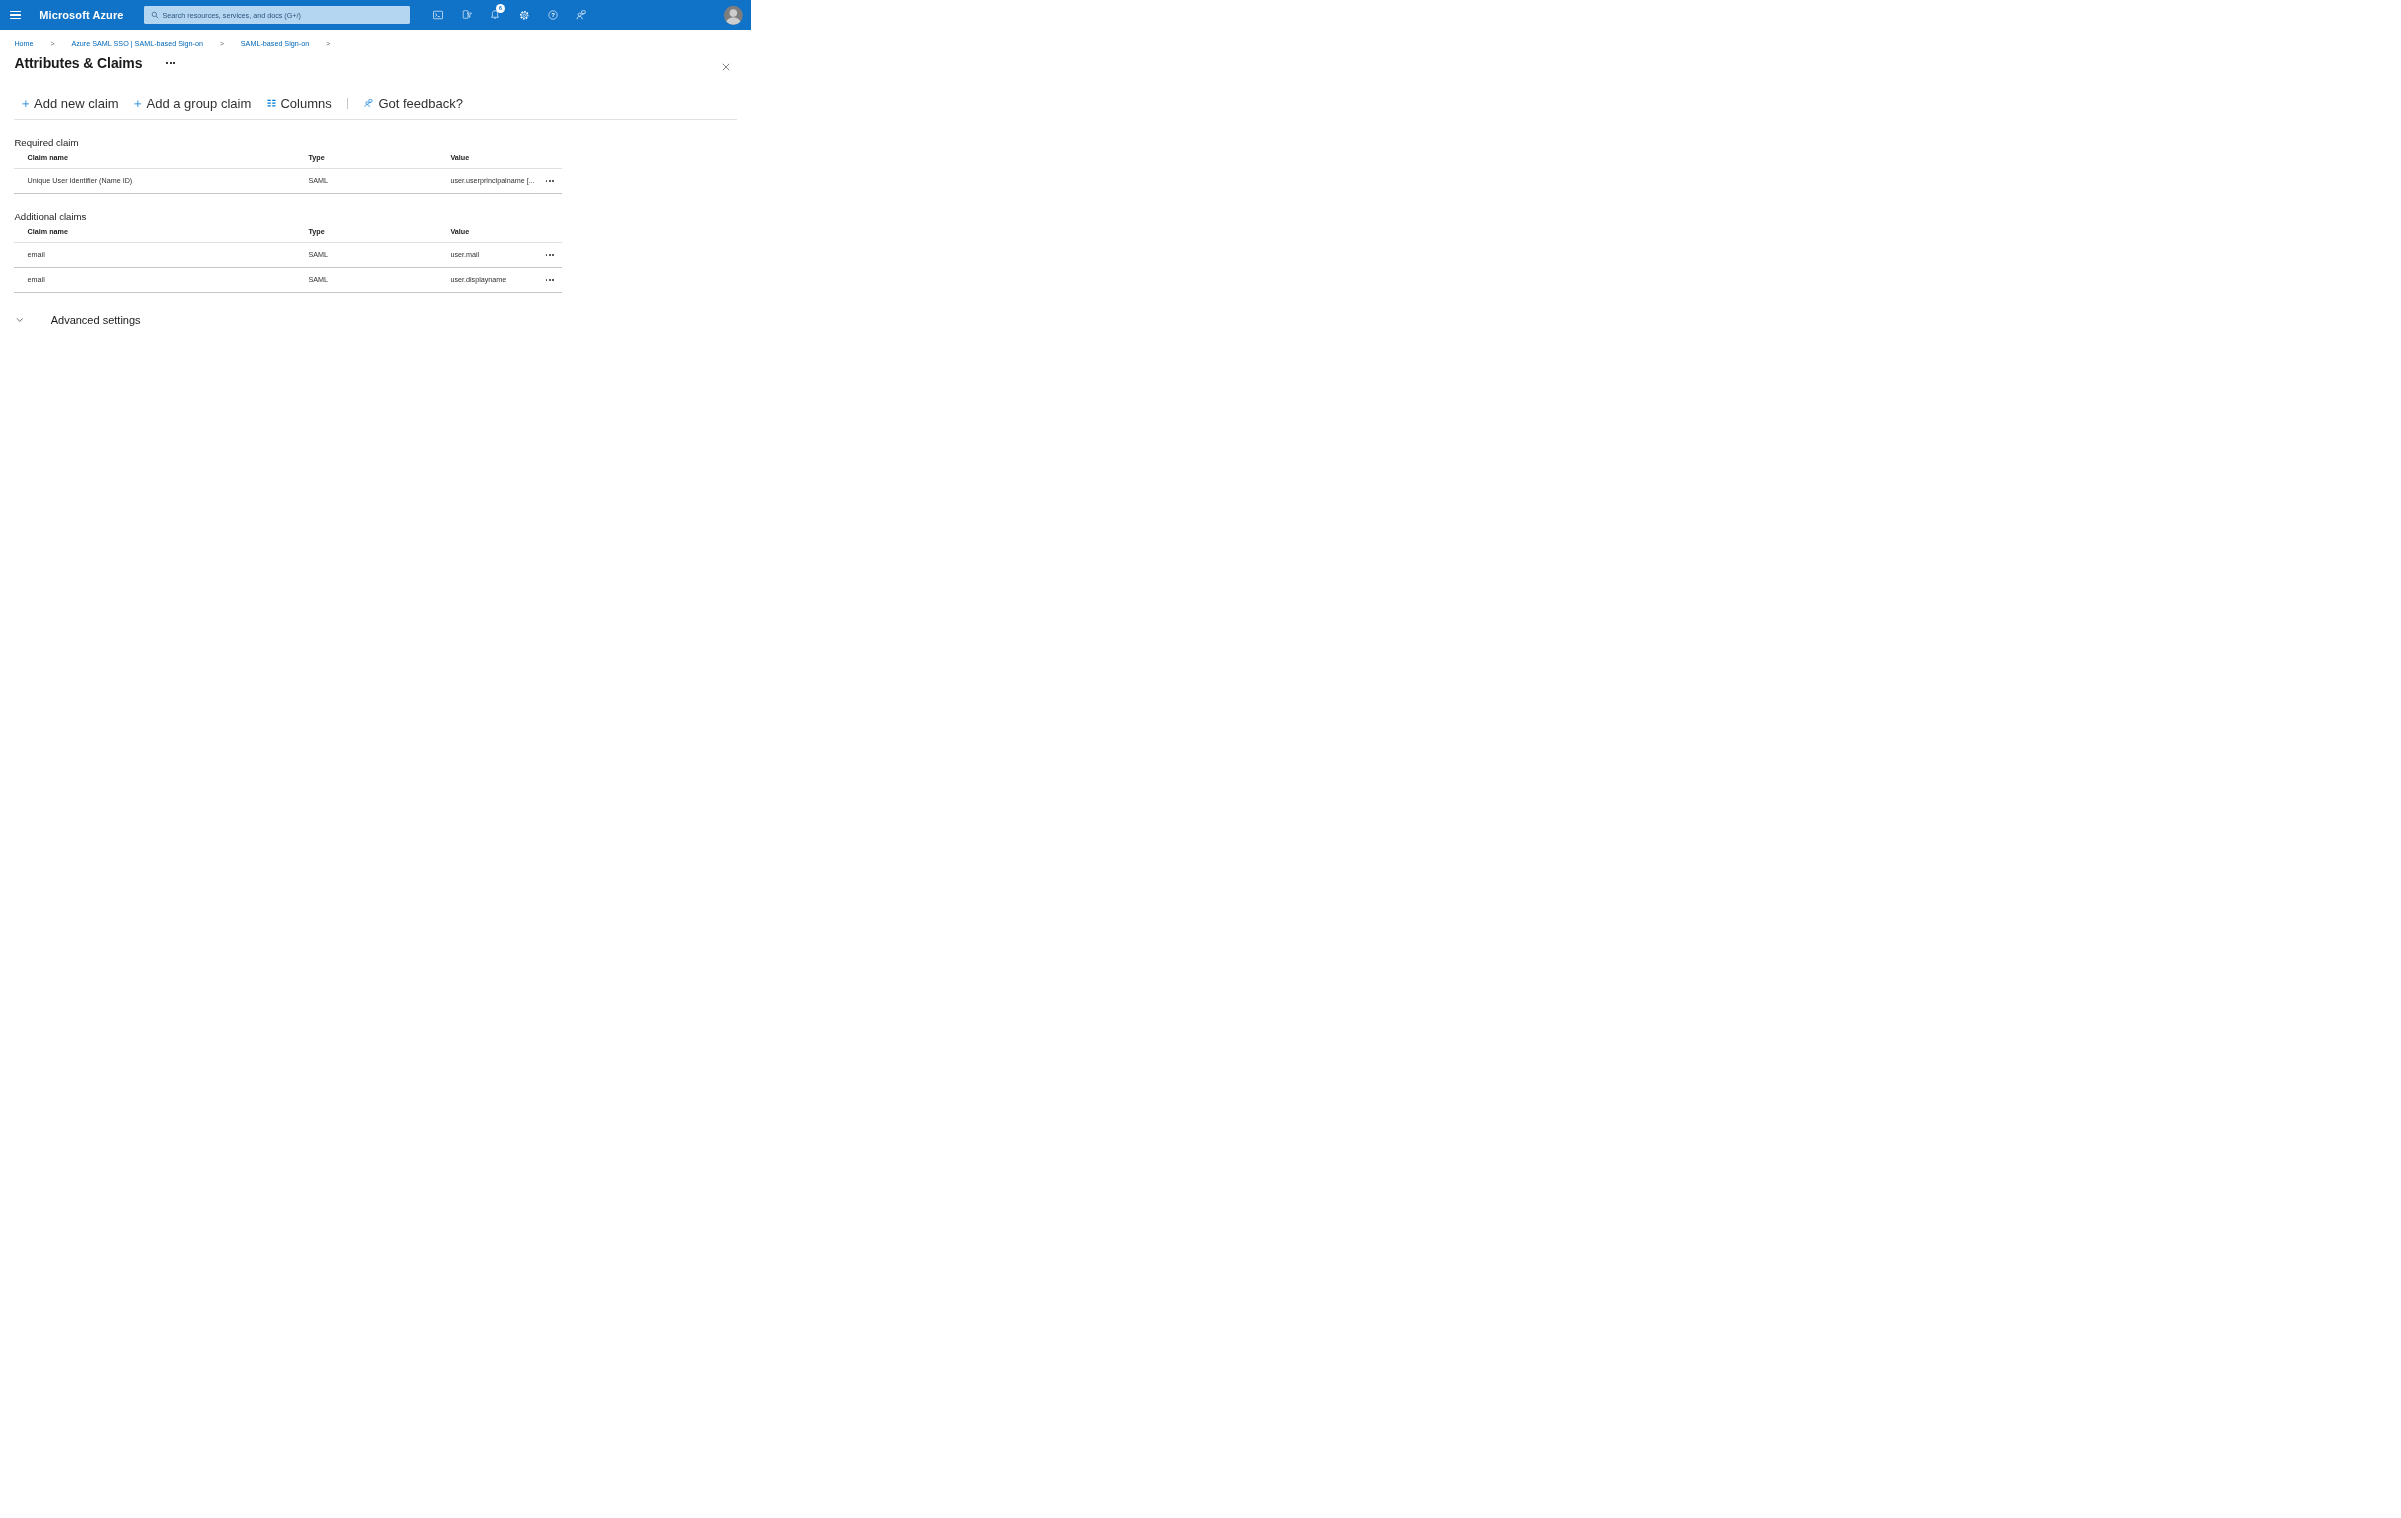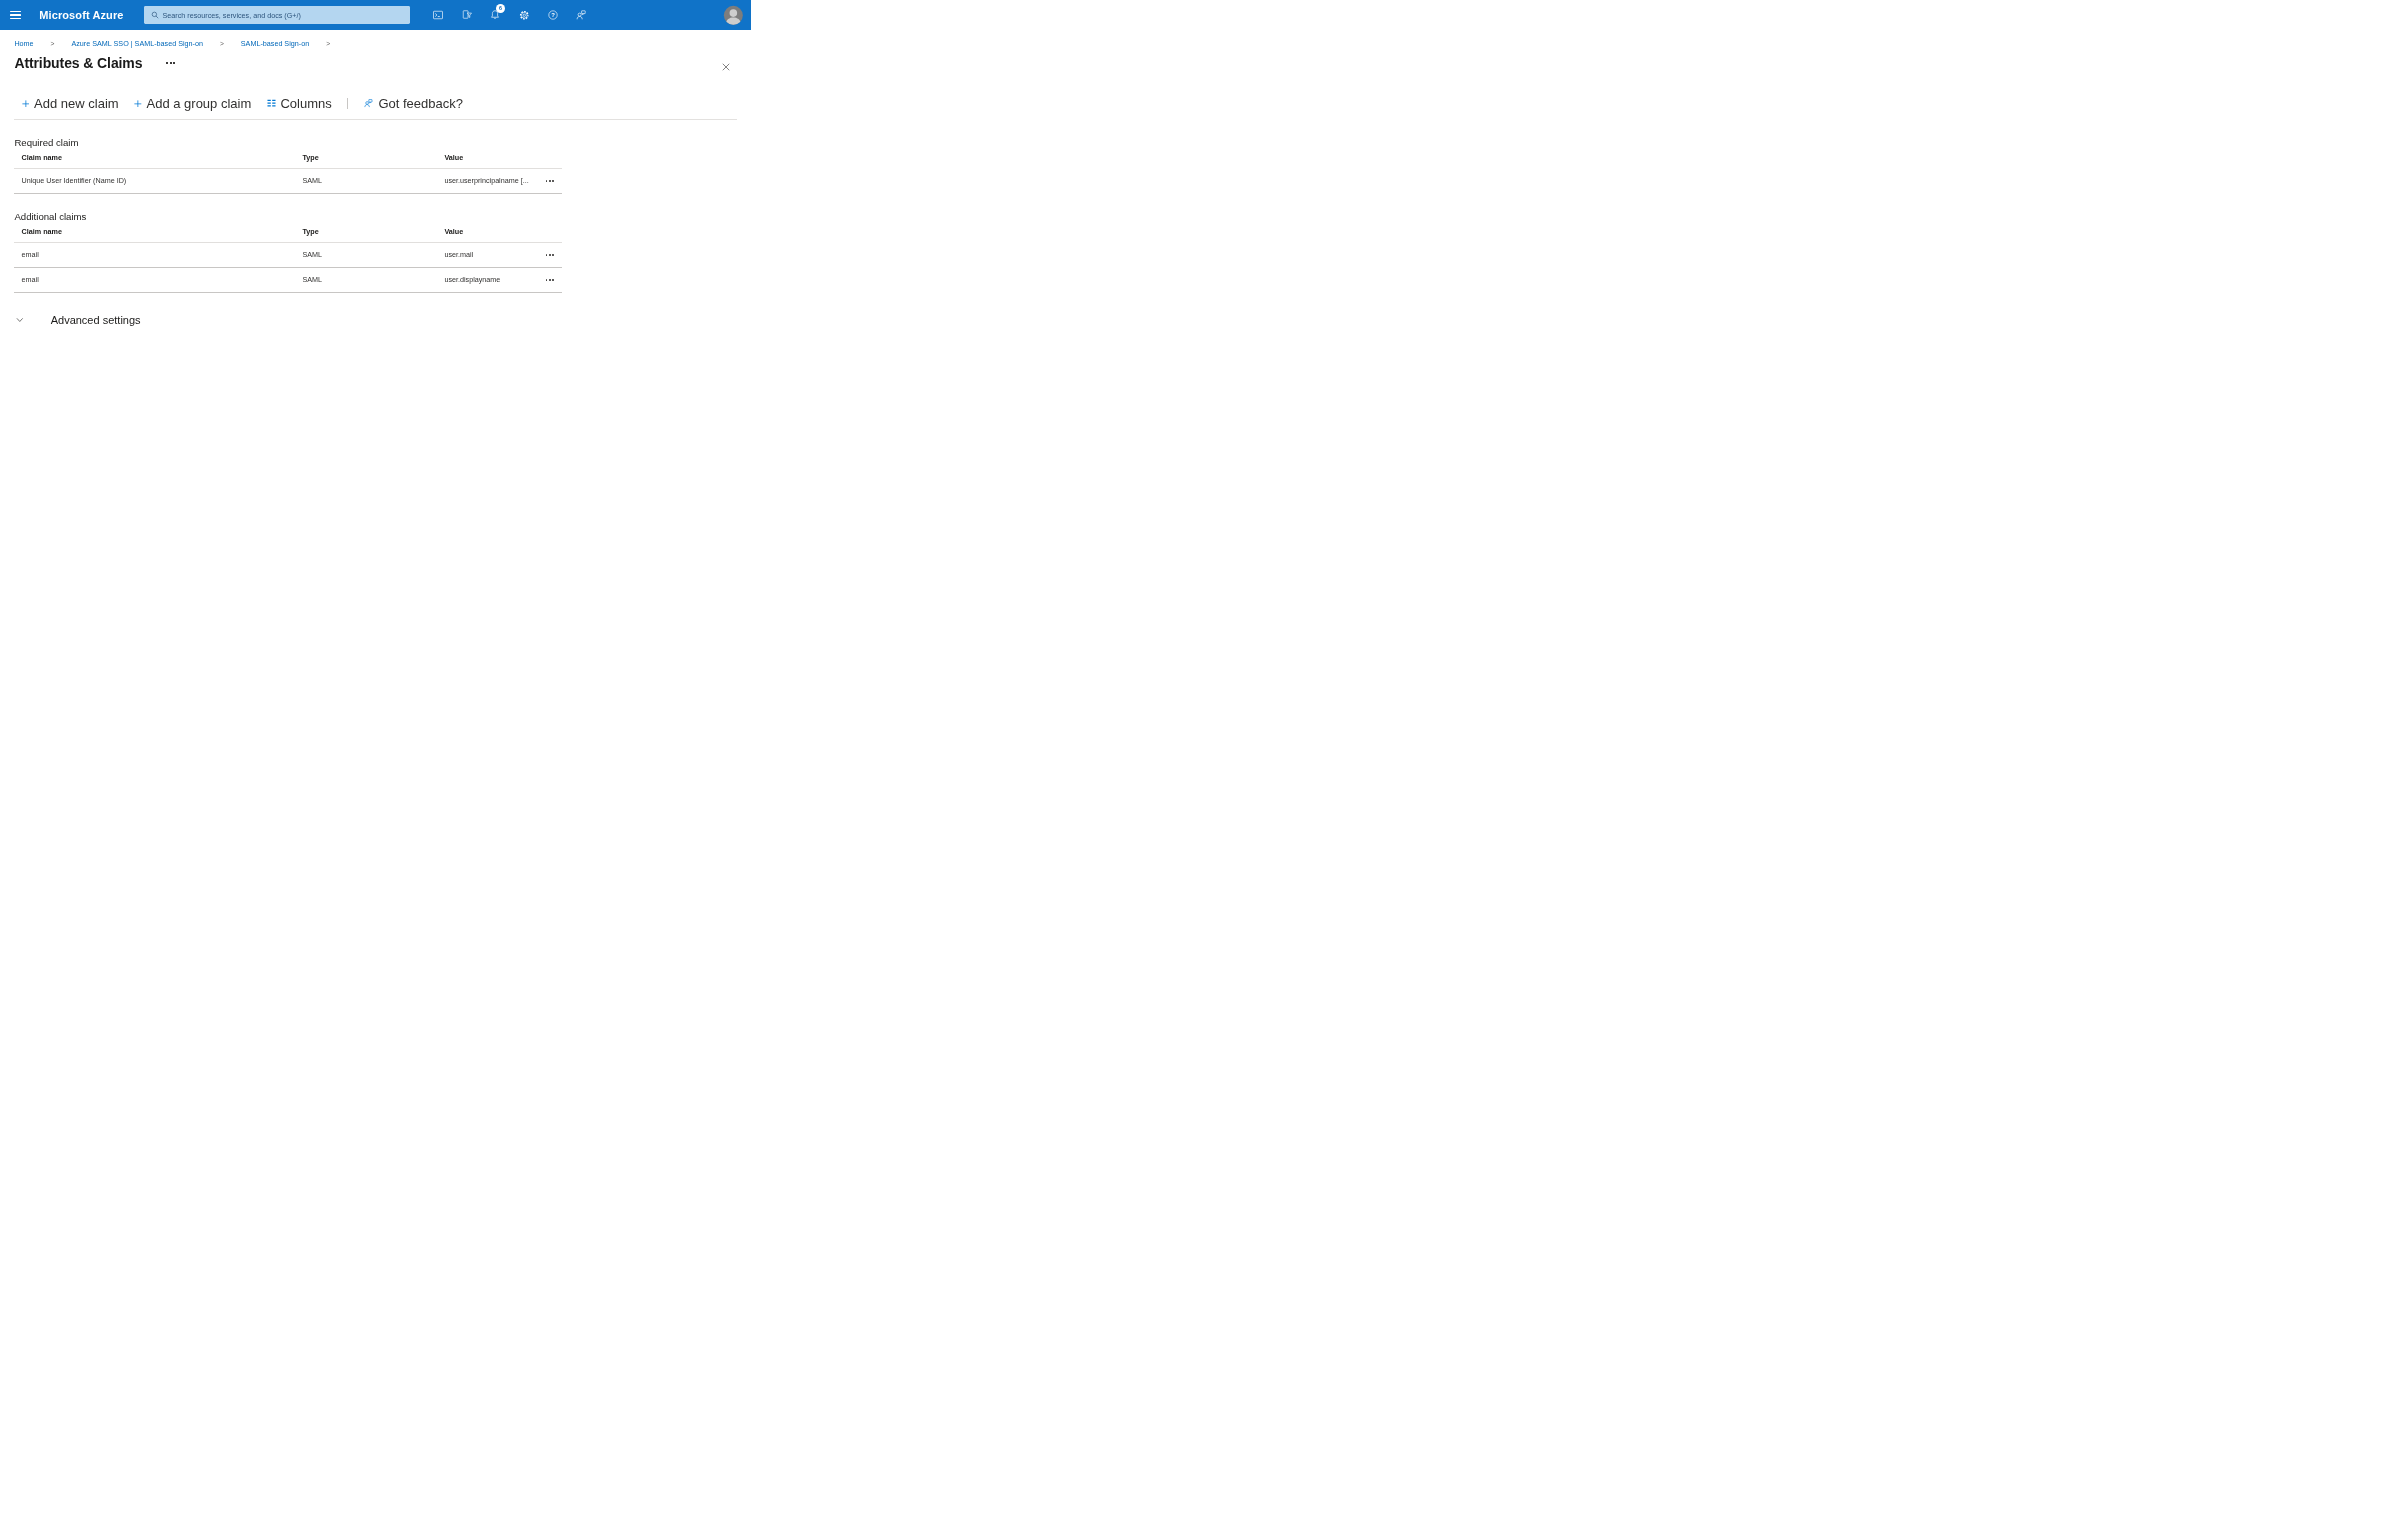--- a/index.html
+++ b/index.html
@@ -59,21 +59,21 @@
   .tb-item { display: flex; align-items: center; gap: 4.8px; font-size: 13px; color: #323130; }
   .tb-sep { width: 0.5px; height: 10.6px; background: #c8c6c4; }
   .toolbar-divider { margin: 7.7px 14.4px 0 14.4px; height: 0.5px; background: #e3e1df; }
 
   
   .section-heading { margin: 17px 0 0 14.4px; font-size: 9.6px; font-weight: 400; color: #1b1a19; }
   .claims-table { margin-left: 14.4px; width: 548px; }
   .t-row { display: flex; align-items: center; }
   .t-head { height: 21px; border-bottom: 0.5px solid #e1dfdd; font-weight: 700; font-size: 7.2px; color: #1b1a19; }
   .t-data { height: 25px; border-bottom: 0.5px solid #c8c6c4; font-size: 7.2px; color: #323130; }
-  .c-name  { flex: 0 0 288px; padding-left: 7.2px; }
+  .c-name  { flex: 0 0 288px; padding-left: 7.2px; margin-left: 6px; }
   .c-type  { flex: 0 0 118px; }
   .c-value { flex: 1; white-space: nowrap; overflow: hidden; margin-left: 24px; }
   .c-menu  { flex: 0 0 25px; display: flex; justify-content: center; }
   .dots-btn { display: flex; gap: 1.7px; padding: 3.8px 1.9px; align-items: center; }
   .dots-btn i { width: 1.6px; height: 1.6px; border-radius: 50%; background: #3b3a39; display: block; }
 
   
   .advanced { margin: 21px 0 0 15.4px; display: flex; align-items: center; gap: 6.7px; cursor: pointer; }
   .advanced-label { font-size: 11px; color: #1b1a19; margin-left: 19px; }
 </style>

